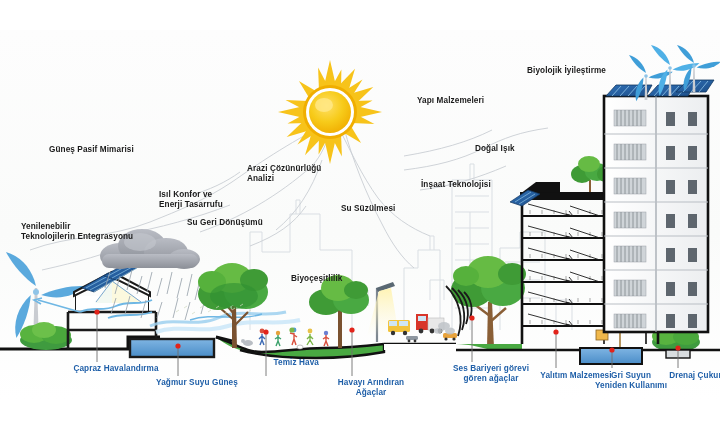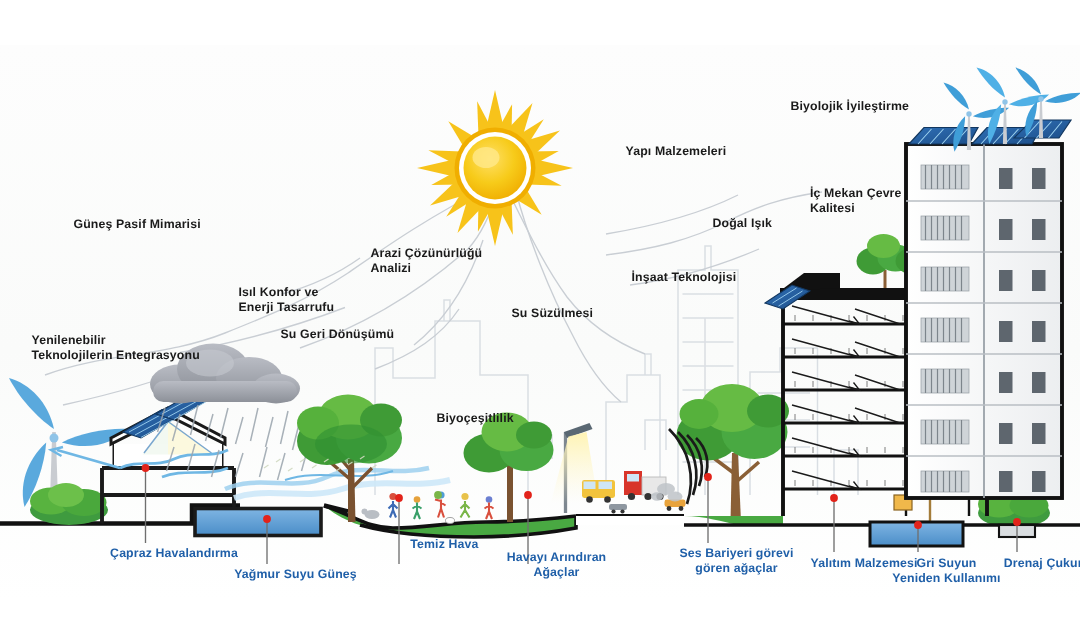--- a/index.html
+++ b/index.html
@@ -554,28 +554,26 @@
   <div class="lbl" style="left:2px;top:222px;">Yenilenebilir
 Teknolojilerin Entegrasyonu</div>
   <div class="lbl" style="left:168px;top:218px;">Su Geri Dönüşümü</div>
   <div class="lbl" style="left:228px;top:164px;">Arazi Çözünürlüğü
 Analizi</div>
   <div class="lbl" style="left:322px;top:204px;">Su Süzülmesi</div>
   <div class="lbl" style="left:398px;top:96px;">Yapı Malzemeleri</div>
   <div class="lbl" style="left:456px;top:144px;">Doğal Işık</div>
   <div class="lbl" style="left:402px;top:180px;">İnşaat Teknolojisi</div>
   <div class="lbl" style="left:508px;top:66px;">Biyolojik İyileştirme</div>
-  <div class="lbl" style="left:521px;top:124px;">İç Mekan Çevre
-Kalitesi</div>
   <div class="lbl" style="left:272px;top:274px;">Biyoçeşitlilik</div>
 
   <div class="lbl blue" style="left:41px;top:364px;width:112px;">Çapraz Havalandırma</div>
   <div class="lbl blue" style="left:123px;top:378px;width:110px;">Yağmur Suyu Güneş</div>
   <div class="lbl blue" style="left:232px;top:358px;width:68px;text-align:right;">Temiz Hava</div>
-  <div class="lbl blue" style="left:310px;top:367px;width:84px;">Havayı Arındıran
+  <div class="lbl blue" style="left:310px;top:378px;width:84px;">Havayı Arındıran
 Ağaçlar</div>
   <div class="lbl blue" style="left:424px;top:364px;width:96px;">Ses Bariyeri görevi
 gören ağaçlar</div>
   <div class="lbl blue" style="left:508px;top:371px;width:98px;">Yalıtım Malzemesi</div>
   <div class="lbl blue" style="left:570px;top:371px;width:84px;">Gri Suyun
 Yeniden Kullanımı</div>
   <div class="lbl blue" style="left:640px;top:371px;width:78px;">Drenaj Çukuru</div>
 </div>
 
 </body></html>

